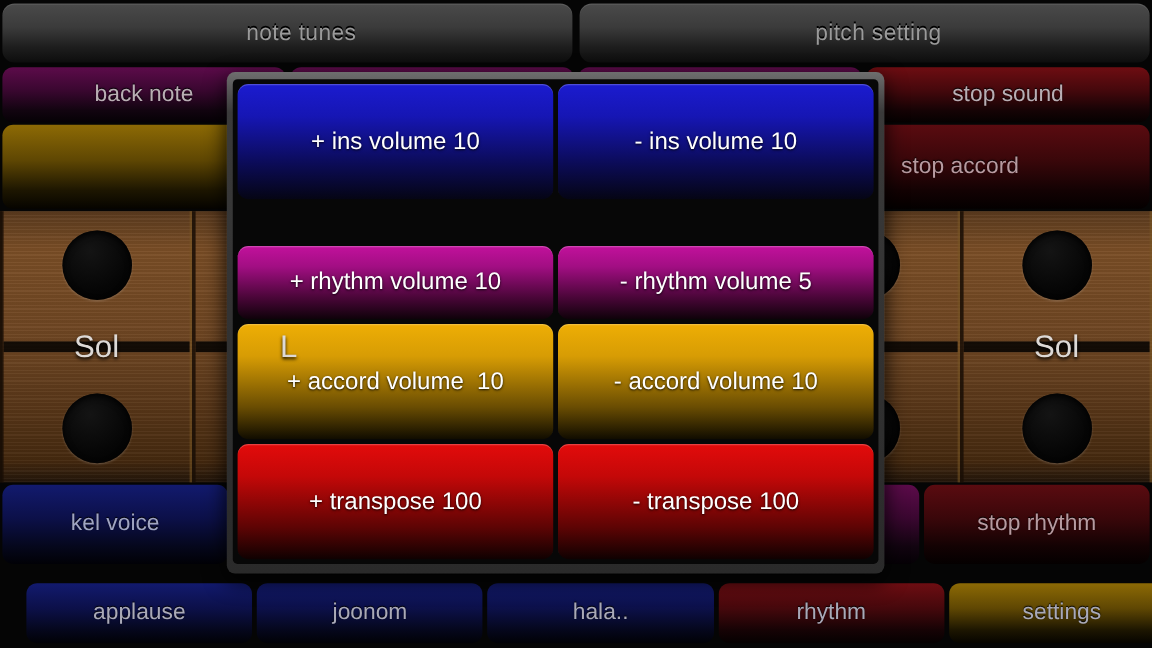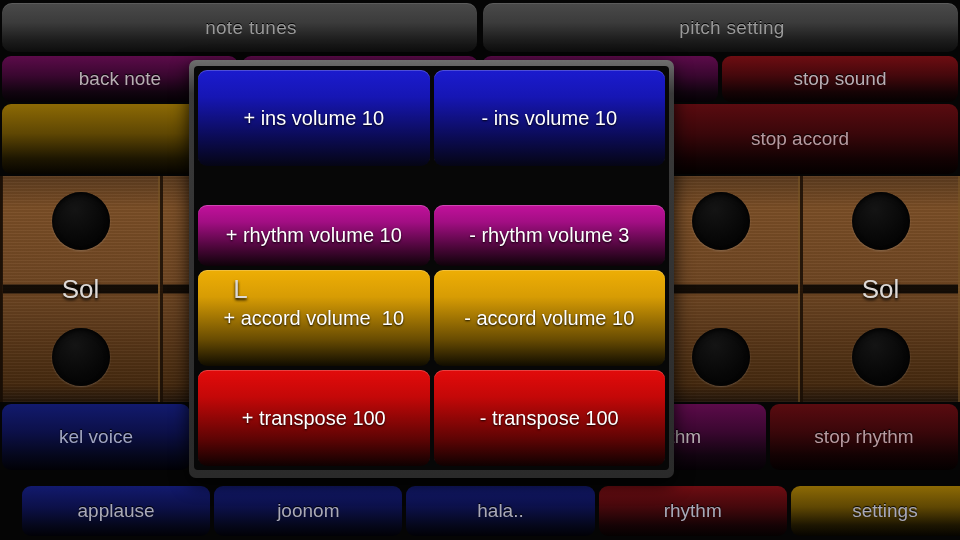--- a/index.html
+++ b/index.html
@@ -88,21 +88,21 @@
   .bottom-btn{
     flex:1; border-radius:9px;
     display:flex; align-items:center; justify-content:center;
     font-size:19px; text-shadow:0 -1px 1px #000;
     color:#a9a9b8;
   }
 
   
   #dialog-scrim{ position:absolute; inset:0; background:transparent; }
   #dialog{
-    position:absolute; left:189px; top:60px; width:485px; height:418px;
+    position:absolute; left:189px; top:60px; width:548px; height:418px;
     border-radius:7px;
     background:linear-gradient(to bottom,#6e6e6e 0%,#5a5a5a 3%,#3a3a3a 8%,#2a2a2a 100%);
     padding:6px 5px 8px 5px;
     box-shadow:0 6px 18px rgba(0,0,0,.85);
   }
   #dialog-inner{
     width:100%; height:100%;
     background:#070707; border-radius:4px;
     display:grid; grid-template-columns:1fr 1fr; grid-template-rows:repeat(4,1fr);
     gap:4px; padding:4px;
@@ -190,21 +190,21 @@
       <div class="bottom-btn g-darkred">rhythm</div>
       <div class="bottom-btn g-gold">settings</div>
     </div>
 
   <div id="dialog-scrim">
     <div id="dialog">
       <div id="dialog-inner">
           <div class="dlg-btn b-blue">+ ins volume 10</div>
           <div class="dlg-btn b-blue">- ins volume 10</div>
           <div class="dlg-btn b-magenta">+ rhythm volume 10</div>
-          <div class="dlg-btn b-magenta">- rhythm volume 3</div>
+          <div class="dlg-btn b-magenta">- rhythm volume 5</div>
           <div class="dlg-btn b-gold">+ accord volume  10</div>
           <div class="dlg-btn b-gold">- accord volume 10</div>
           <div class="dlg-btn b-red">+ transpose 100</div>
           <div class="dlg-btn b-red">- transpose 100</div>
         </div>
     </div>
   </div>
 
 </div>
 

